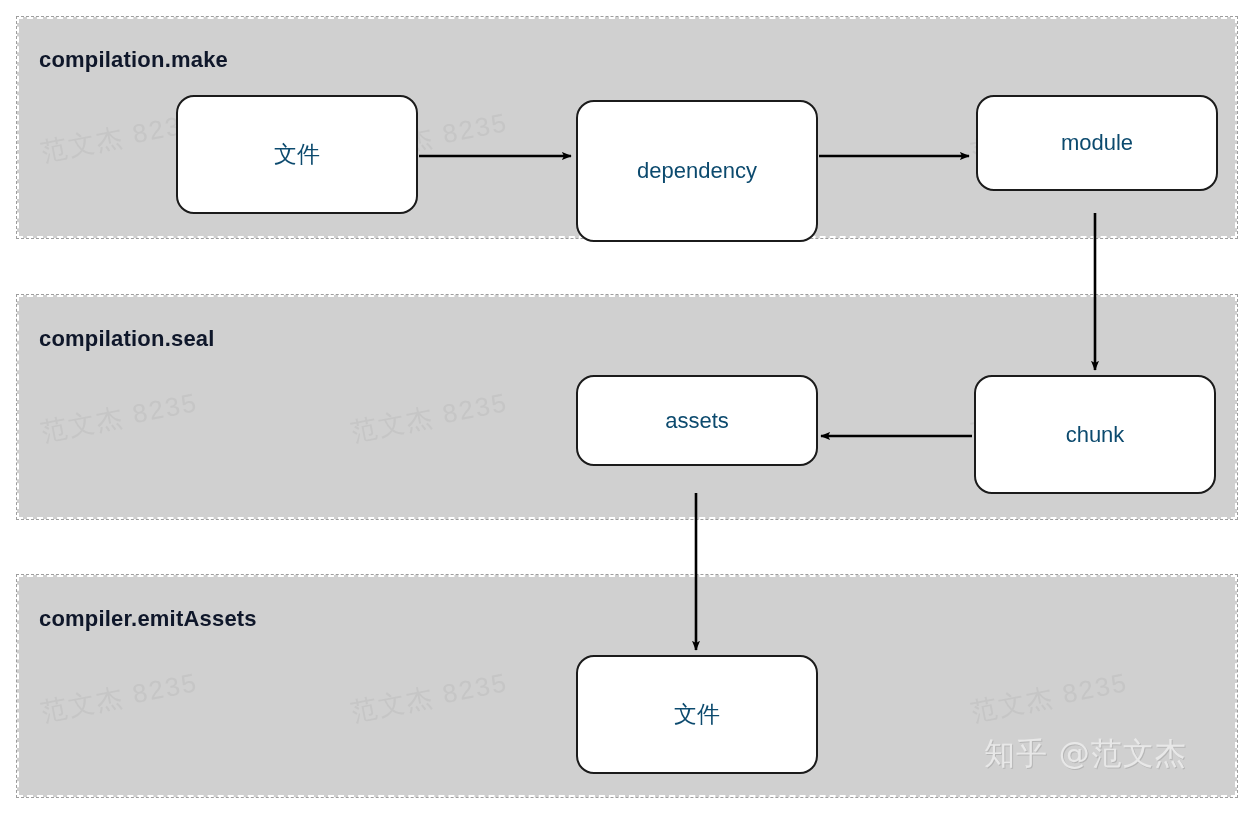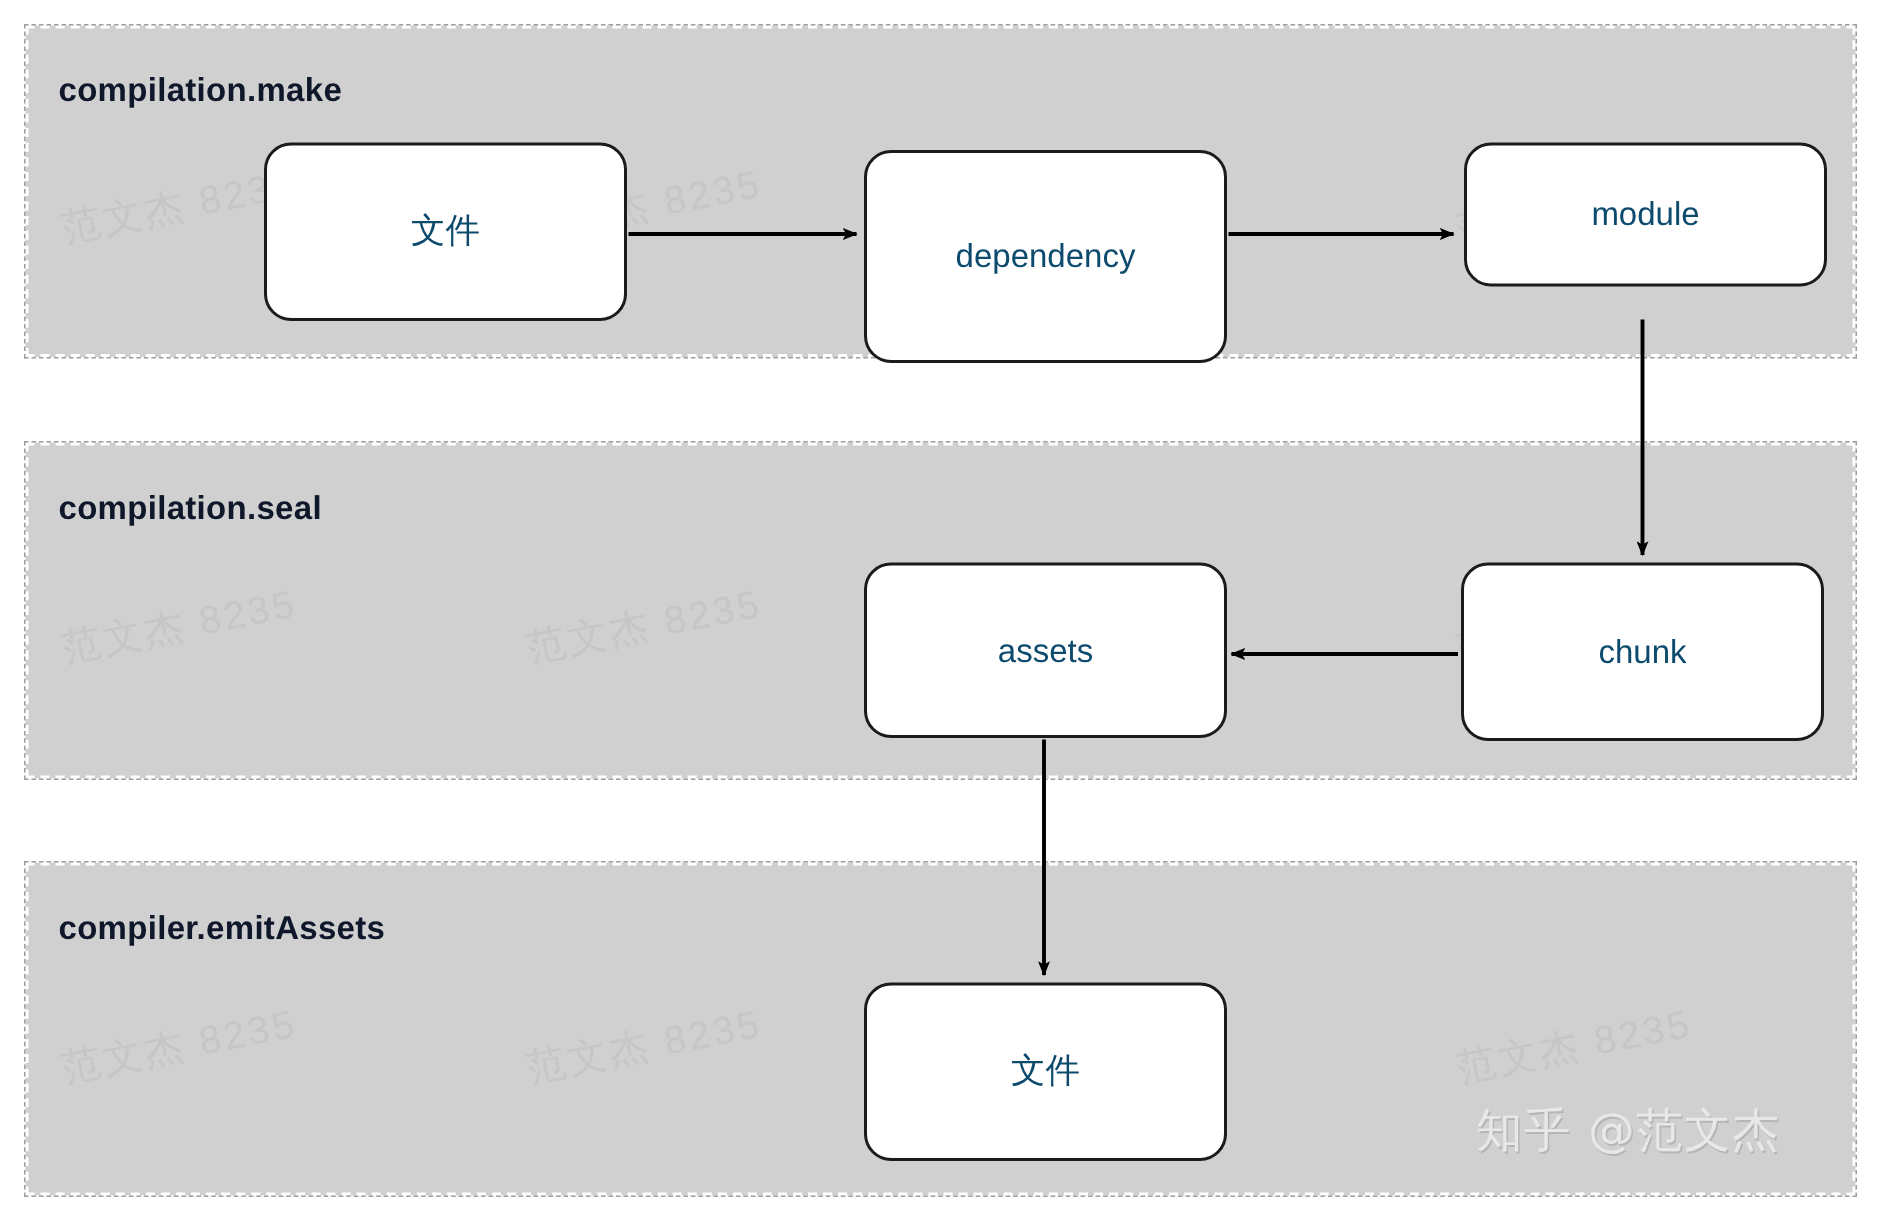--- a/index.html
+++ b/index.html
@@ -157,21 +157,21 @@
   </div>
 
   <div class="node" style="left:576px; top:100px; width:242px; height:142px;">
     <span class="node-label">dependency</span>
   </div>
 
   <div class="node" style="left:976px; top:95px; width:242px; height:96px;">
     <span class="node-label">module</span>
   </div>
 
-  <div class="node" style="left:576px; top:375px; width:242px; height:117px;">
+  <div class="node" style="left:576px; top:375px; width:242px; height:91px;">
     <span class="node-label">assets</span>
   </div>
 
   <div class="node" style="left:974px; top:375px; width:242px; height:119px;">
     <span class="node-label">chunk</span>
   </div>
 
   <div class="node" style="left:576px; top:655px; width:242px; height:119px;">
     <span class="node-label cjk">文件</span>
   </div>

